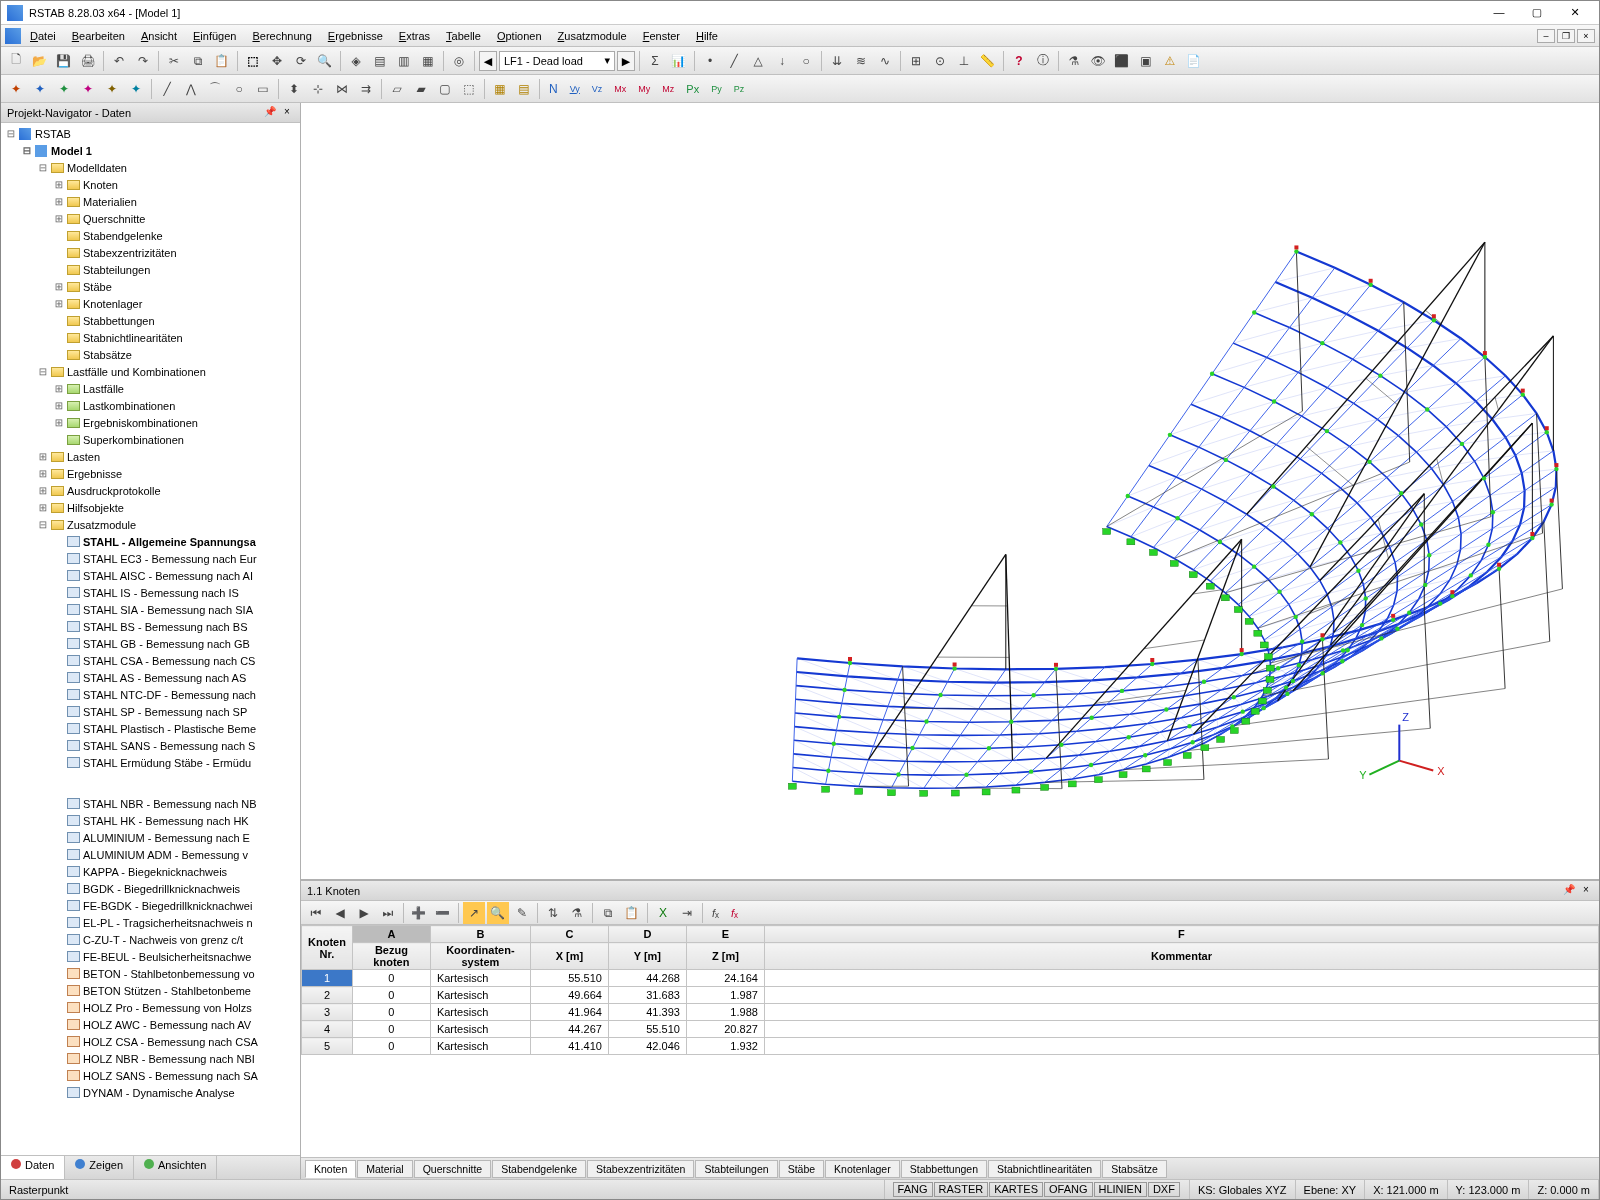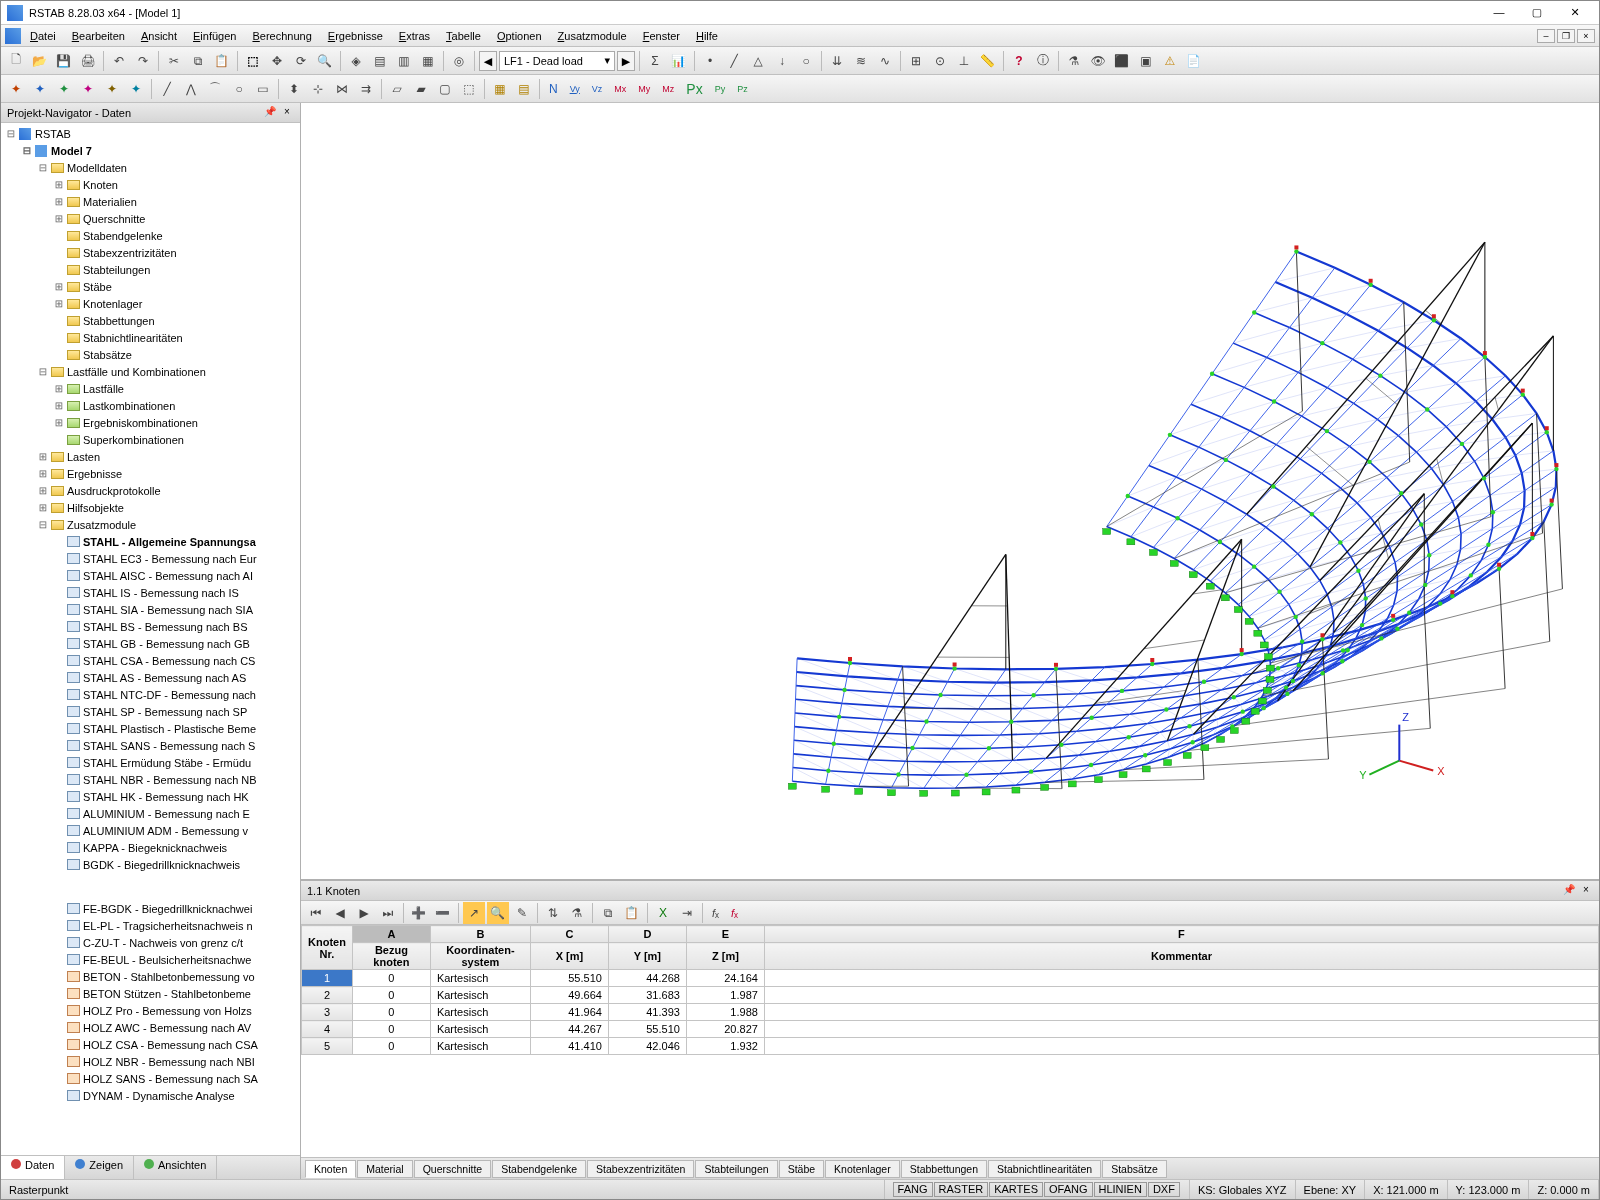--- a/index.html
+++ b/index.html
@@ -187,21 +187,21 @@
     <div class="tsep"></div>
     <div class="tbtn" style="color:#b08000;">▦</div>
     <div class="tbtn" style="color:#b08000;">▤</div>
     <div class="tsep"></div>
     <div class="tbtn wide" style="color:#2060c0;">N</div>
     <div class="tbtn wide" style="color:#2060c0;font-size:9px;text-decoration:underline;">Vy</div>
     <div class="tbtn wide" style="color:#2060c0;font-size:9px;">Vz</div>
     <div class="tbtn wide" style="color:#c00030;font-size:9px;">Mx</div>
     <div class="tbtn wide" style="color:#c00030;font-size:9px;">My</div>
     <div class="tbtn wide" style="color:#c00030;font-size:9px;">Mz</div>
-    <div class="tbtn wide" style="color:#209040;font-size:14px;">Px</div>
+    <div class="tbtn wide" style="color:#209040;font-size:11px;">Px</div>
     <div class="tbtn wide" style="color:#209040;font-size:9px;">Py</div>
     <div class="tbtn wide" style="color:#209040;font-size:9px;">Pz</div>
   </div>
 
   <div class="body">
 
     <div class="sidebar">
       <div class="panelhdr">
         <span>Projekt-Navigator - Daten</span>
         <div class="pbtns">
@@ -215,21 +215,21 @@
             <span class="icn">
               <span style="width:12px;height:12px;background:linear-gradient(45deg,#2a6fd6,#5a9de6);display:inline-block;"></span>
             </span>
             <span>RSTAB</span>
           </div>
           <div class="tree-item bold" style="padding-left: 20px;">
             <span class="exp">⊟</span>
             <span class="icn">
               <span style="width:12px;height:12px;background:#5a9de6;display:inline-block;"></span>
             </span>
-            <span>Model 7</span>
+            <span>Model 1</span>
           </div>
           <div class="tree-item" style="padding-left: 36px;">
             <span class="exp">⊟</span>
             <span class="icn">
               <span class="fld"></span>
             </span>
             <span>Modelldaten</span>
           </div>
           <div class="tree-item" style="padding-left: 52px;">
             <span class="exp">⊞</span>
@@ -469,21 +469,21 @@
             </span>
             <span>STAHL SANS - Bemessung nach S</span>
           </div>
           <div class="tree-item" style="padding-left: 52px;">
             <span class="exp"></span>
             <span class="icn">
               <span class="mod"></span>
             </span>
             <span>STAHL Ermüdung Stäbe - Ermüdu</span>
           </div>
-          <div class="tree-item" style="padding-left: 52px;">
+          <div class="tree-item" style="padding-left: 52px; margin-top: 24px;">
             <span class="exp"></span>
             <span class="icn">
               <span class="mod"></span>
             </span>
             <span>STAHL NBR - Bemessung nach NB</span>
           </div>
           <div class="tree-item" style="padding-left: 52px;">
             <span class="exp"></span>
             <span class="icn">
               <span class="mod"></span>
@@ -511,21 +511,21 @@
             </span>
             <span>KAPPA - Biegeknicknachweis</span>
           </div>
           <div class="tree-item" style="padding-left: 52px;">
             <span class="exp"></span>
             <span class="icn">
               <span class="mod"></span>
             </span>
             <span>BGDK - Biegedrillknicknachweis</span>
           </div>
-          <div class="tree-item" style="padding-left: 52px; margin-top: 27px;">
+          <div class="tree-item" style="padding-left: 52px;">
             <span class="exp"></span>
             <span class="icn">
               <span class="mod"></span>
             </span>
             <span>FE-BGDK - Biegedrillknicknachwei</span>
           </div>
           <div class="tree-item" style="padding-left: 52px;">
             <span class="exp"></span>
             <span class="icn">
               <span class="mod"></span>

